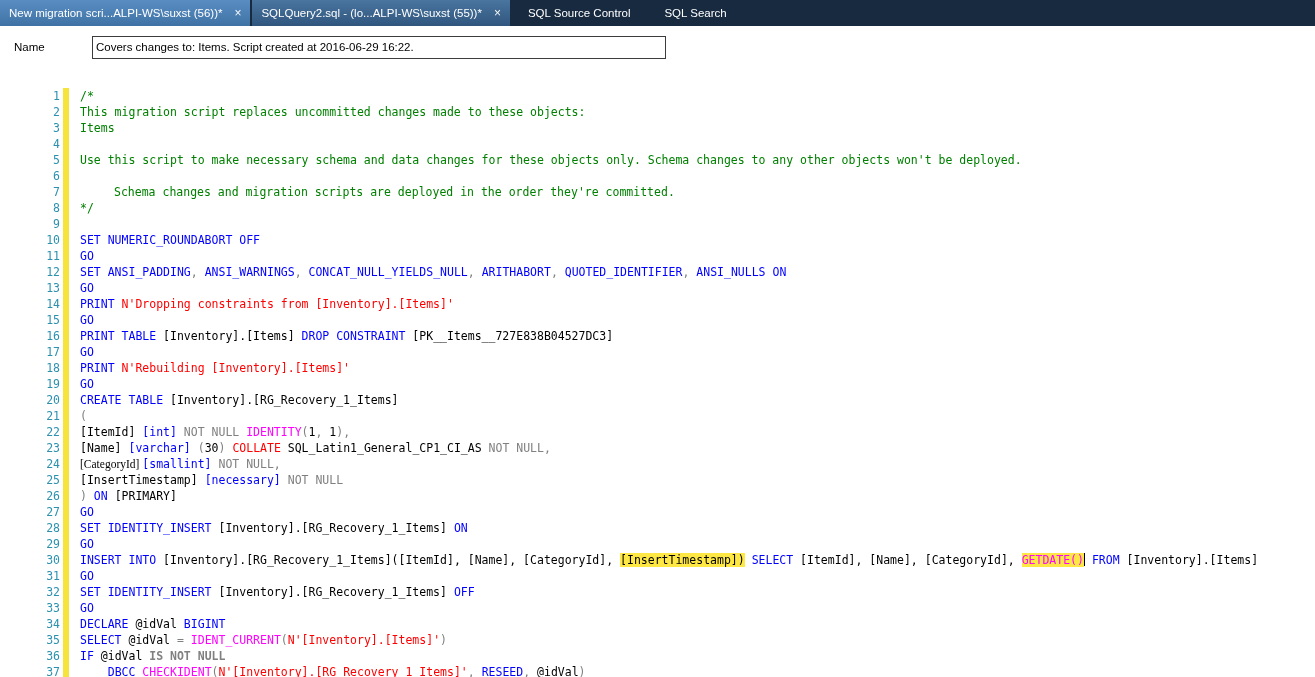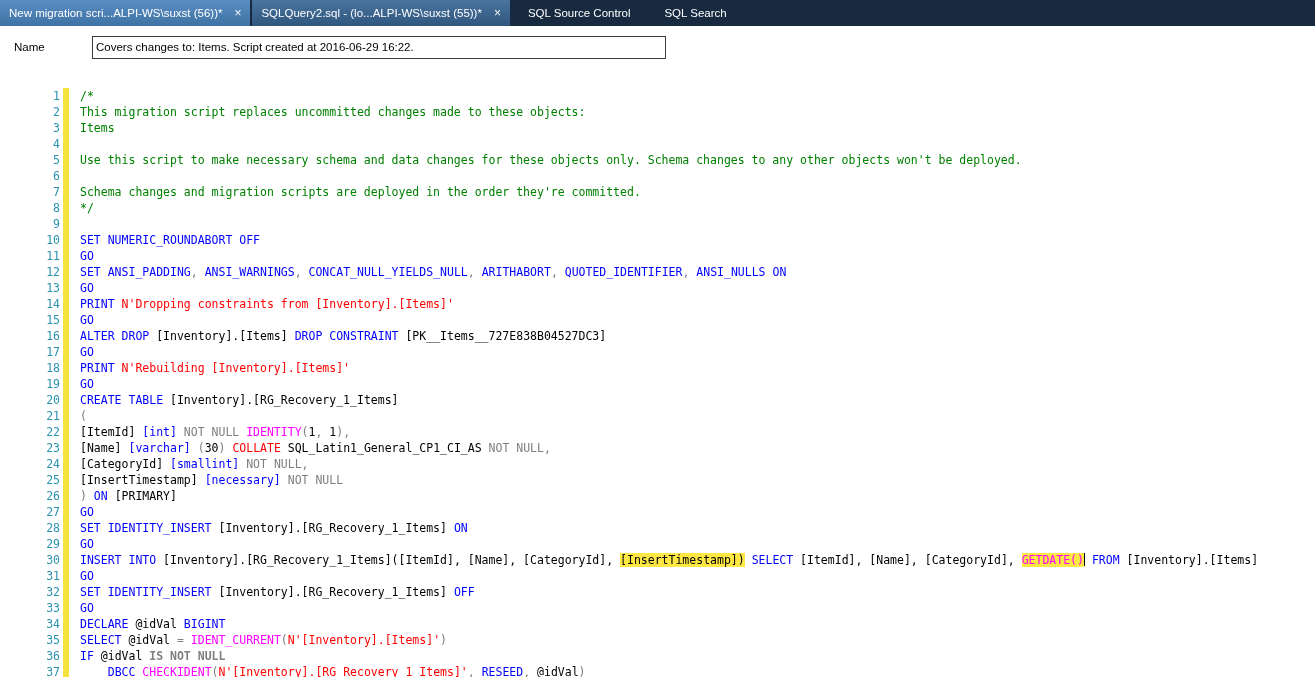--- a/index.html
+++ b/index.html
@@ -83,21 +83,21 @@
         <span class="code"><span style="color: rgb(0, 128, 0); text-align: right;">Use this script to make necessary schema and data changes for these objects only. Schema changes to any other objects won't be deployed.</span></span>
       </div>
       <div class="code-line">
         <span class="ln">6</span>
         <span class="chbar"></span>
         <span class="code"></span>
       </div>
       <div class="code-line">
         <span class="ln">7</span>
         <span class="chbar"></span>
-        <span class="code"><span style="color: rgb(0, 128, 0);">Schema changes and migration scripts are deployed in the order they're committed.</span></span>
+        <span class="code"><span style="color: rgb(0, 128, 0); margin-left: 34px;">Schema changes and migration scripts are deployed in the order they're committed.</span></span>
       </div>
       <div class="code-line">
         <span class="ln">8</span>
         <span class="chbar"></span>
         <span class="code"><span style="color: rgb(0, 128, 0);">*/</span></span>
       </div>
       <div class="code-line">
         <span class="ln">9</span>
         <span class="chbar"></span>
         <span class="code"></span>
@@ -128,21 +128,21 @@
         <span class="code"><span style="color: rgb(0, 0, 255);">PRINT </span><span style="color: rgb(255, 0, 0);">N'Dropping constraints from [Inventory].[Items]'</span></span>
       </div>
       <div class="code-line">
         <span class="ln">15</span>
         <span class="chbar"></span>
         <span class="code"><span style="color: rgb(0, 0, 255);">GO</span></span>
       </div>
       <div class="code-line">
         <span class="ln">16</span>
         <span class="chbar"></span>
-        <span class="code"><span style="color: rgb(0, 0, 255);">ALTER DROP </span><span style="color: rgb(0, 0, 0);">[Inventory].[Items] </span><span style="color: rgb(0, 0, 255);">DROP CONSTRAINT </span><span style="color: rgb(0, 0, 0);">[PK__Items__727E838B04527DC3]</span></span>
+        <span class="code"><span style="color: rgb(0, 0, 255);">PRINT TABLE </span><span style="color: rgb(0, 0, 0);">[Inventory].[Items] </span><span style="color: rgb(0, 0, 255);">DROP CONSTRAINT </span><span style="color: rgb(0, 0, 0);">[PK__Items__727E838B04527DC3]</span></span>
       </div>
       <div class="code-line">
         <span class="ln">17</span>
         <span class="chbar"></span>
         <span class="code"><span style="color: rgb(0, 0, 255);">GO</span></span>
       </div>
       <div class="code-line">
         <span class="ln">18</span>
         <span class="chbar"></span>
         <span class="code"><span style="color: rgb(0, 0, 255);">PRINT </span><span style="color: rgb(255, 0, 0);">N'Rebuilding [Inventory].[Items]'</span></span>
@@ -168,21 +168,21 @@
         <span class="code"><span style="color: rgb(0, 0, 0);">[ItemId] </span><span style="color: rgb(0, 0, 255);">[int] </span><span style="color: rgb(128, 128, 128);">NOT NULL </span><span style="color: rgb(255, 0, 255);">IDENTITY</span><span style="color: rgb(128, 128, 128);">(</span><span style="color: rgb(0, 0, 0);">1</span><span style="color: rgb(128, 128, 128);">, </span><span style="color: rgb(0, 0, 0);">1</span><span style="color: rgb(128, 128, 128);">),</span></span>
       </div>
       <div class="code-line">
         <span class="ln">23</span>
         <span class="chbar"></span>
         <span class="code"><span style="color: rgb(0, 0, 0);">[Name] </span><span style="color: rgb(0, 0, 255);">[varchar] </span><span style="color: rgb(128, 128, 128);">(</span><span style="color: rgb(0, 0, 0);">30</span><span style="color: rgb(128, 128, 128);">) </span><span style="color: rgb(255, 0, 0);">COLLATE </span><span style="color: rgb(0, 0, 0);">SQL_Latin1_General_CP1_CI_AS </span><span style="color: rgb(128, 128, 128);">NOT NULL,</span></span>
       </div>
       <div class="code-line">
         <span class="ln">24</span>
         <span class="chbar"></span>
-        <span class="code"><span style="color: rgb(0, 0, 0);">[CategoryId] </span><span style="color: rgb(0, 0, 255);">[smallint] </span><span style="color: rgb(128, 128, 128);">NOT NULL,</span></span>
+        <span class="code"><span style="color: rgb(0, 0, 0); font-family: Liberation Serif, serif;">[CategoryId] </span><span style="color: rgb(0, 0, 255);">[smallint] </span><span style="color: rgb(128, 128, 128);">NOT NULL,</span></span>
       </div>
       <div class="code-line">
         <span class="ln">25</span>
         <span class="chbar"></span>
         <span class="code"><span style="color: rgb(0, 0, 0);">[InsertTimestamp] </span><span style="color: rgb(0, 0, 255);">[necessary] </span><span style="color: rgb(128, 128, 128);">NOT NULL</span></span>
       </div>
       <div class="code-line">
         <span class="ln">26</span>
         <span class="chbar"></span>
         <span class="code"><span style="color: rgb(128, 128, 128);">) </span><span style="color: rgb(0, 0, 255);">ON </span><span style="color: rgb(0, 0, 0); text-align: center;">[PRIMARY]</span></span>

